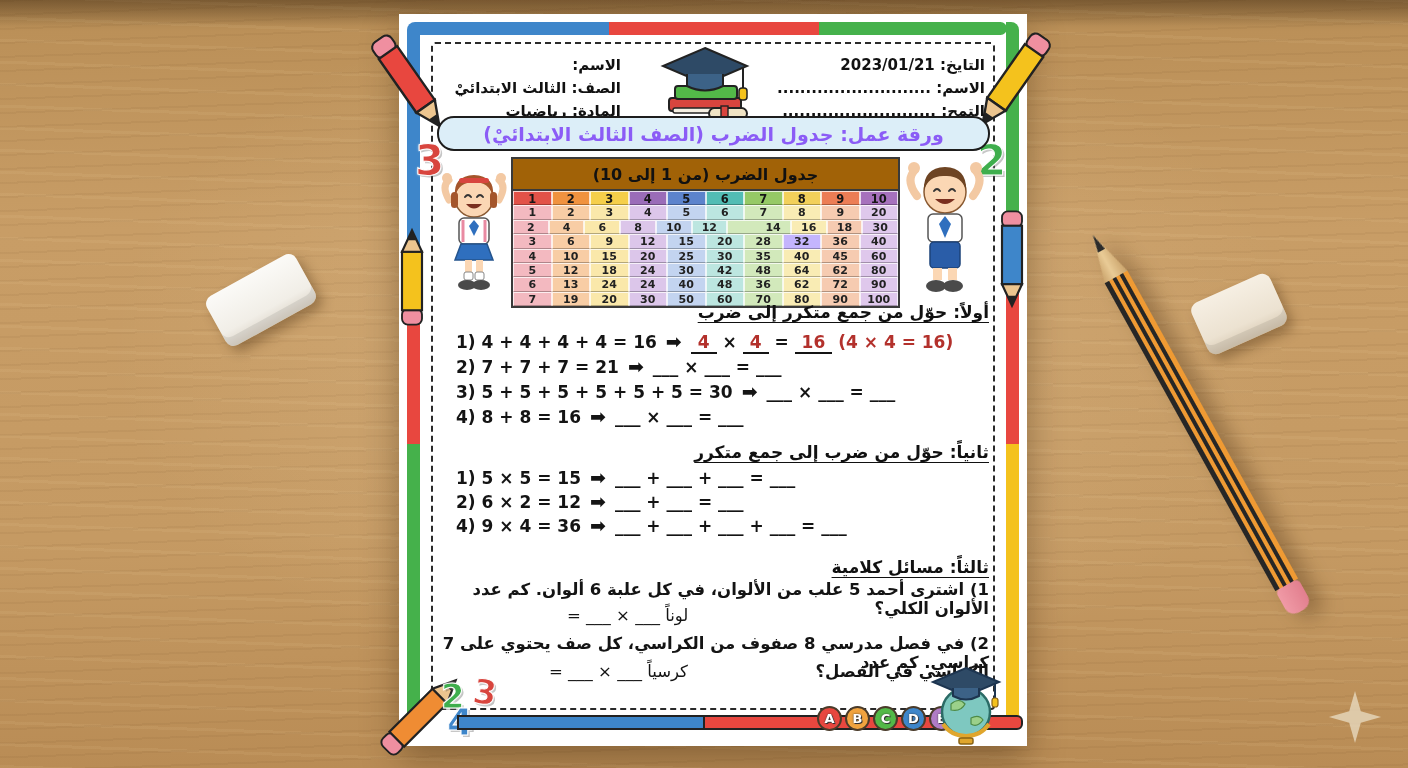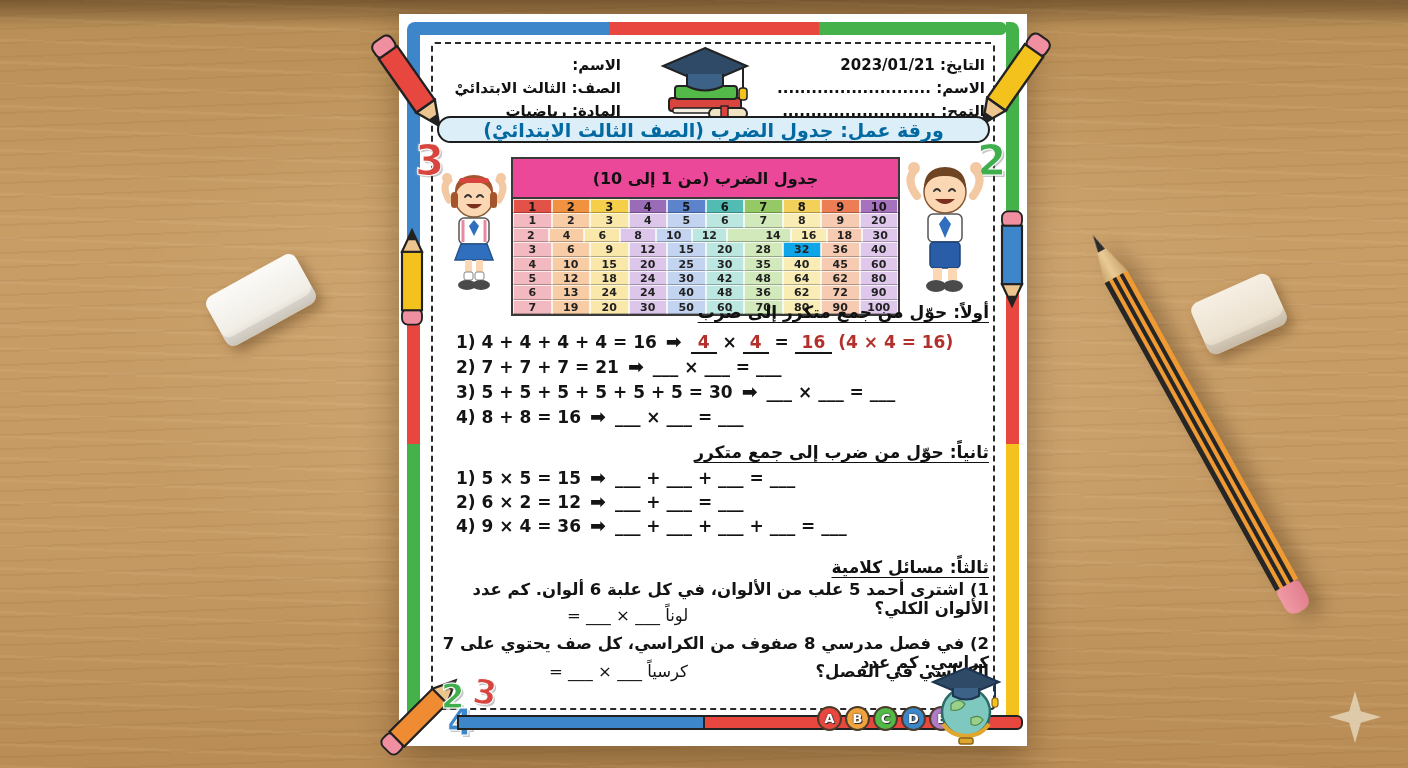--- a/index.html
+++ b/index.html
@@ -46,28 +46,28 @@
   .decor-num { position:absolute; font-weight:bold; font-size:42px;
     -webkit-text-stroke:1px #fff; text-shadow:0 0 3px #fff,2px 2px 0 rgba(0,0,0,.25); }
 
   
   .hdr-right { position:absolute; right:42px; top:40px; width:215px; direction:rtl; text-align:right;
     font-weight:bold; font-size:15px; line-height:23px; color:#111; }
   .hdr-left  { position:absolute; left:44px; top:40px; width:178px; direction:rtl; text-align:right;
     font-weight:bold; font-size:15px; line-height:23px; color:#111; }
   .logo { position:absolute; left:254px; top:26px; }
 
-  .title-pill { position:absolute; left:38px; top:102px; width:553px; height:27px;
+  .title-pill { position:absolute; left:38px; top:102px; width:553px; height:35px;
     background:#dceef8; border:2.5px solid #1d1d1d; border-radius:17px;
     display:flex; align-items:center; justify-content:center;
-    direction:rtl; font-weight:bold; font-size:19px; color:#0369a1; }
+    direction:rtl; font-weight:bold; font-size:19px; color:#8b5cf6; }
 
   
   .mt { position:absolute; left:112px; top:143px; width:389px; border:2.5px solid #3a3a3a; }
-  .mt-title { height:40px; background:#ec4899; border-bottom:2px solid #3a3a3a;
+  .mt-title { height:32px; background:#a16207; border-bottom:2px solid #3a3a3a;
     display:flex; align-items:center; justify-content:center;
     direction:rtl; font-weight:bold; font-size:16px; color:#111; }
   .mt-row { display:flex; }
   .mt-cell { flex:1; height:14.4px; line-height:14px; text-align:center; font-weight:bold;
     font-size:11px; color:#222; border:1px solid rgba(255,255,255,.75); border-bottom:1px solid rgba(0,0,0,.28); }
   .mt-row.hdr .mt-cell { font-size:11.5px; color:#161616; }
 
   
   .sec-title { position:absolute; right:38px; direction:rtl; font-weight:bold; font-size:17px; color:#111;
     text-decoration:underline; text-underline-offset:4px; }
@@ -266,21 +266,21 @@
             <div class="mt-cell" style="background: rgb(223, 200, 236);">30</div>
           </div>
           <div class="mt-row ">
             <div class="mt-cell" style="background: rgb(243, 185, 192);">3</div>
             <div class="mt-cell" style="background: rgb(248, 205, 165);">6</div>
             <div class="mt-cell" style="background: rgb(250, 232, 170);">9</div>
             <div class="mt-cell" style="background: rgb(220, 198, 234);">12</div>
             <div class="mt-cell" style="background: rgb(195, 212, 240);">15</div>
             <div class="mt-cell" style="background: rgb(188, 230, 224);">20</div>
             <div class="mt-cell" style="background: rgb(210, 233, 187);">28</div>
-            <div class="mt-cell" style="background: #0ea5e9;">32</div>
+            <div class="mt-cell" style="background: #c4b5fd;">32</div>
             <div class="mt-cell" style="background: rgb(246, 203, 177);">36</div>
             <div class="mt-cell" style="background: rgb(223, 200, 236);">40</div>
           </div>
           <div class="mt-row ">
             <div class="mt-cell" style="background: rgb(243, 185, 192);">4</div>
             <div class="mt-cell" style="background: rgb(248, 205, 165);">10</div>
             <div class="mt-cell" style="background: rgb(250, 232, 170);">15</div>
             <div class="mt-cell" style="background: rgb(220, 198, 234);">20</div>
             <div class="mt-cell" style="background: rgb(195, 212, 240);">25</div>
             <div class="mt-cell" style="background: rgb(188, 230, 224);">30</div>

